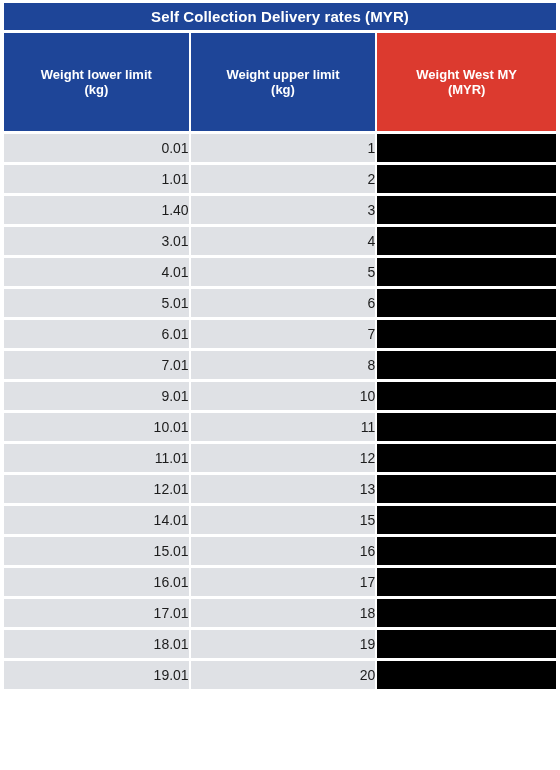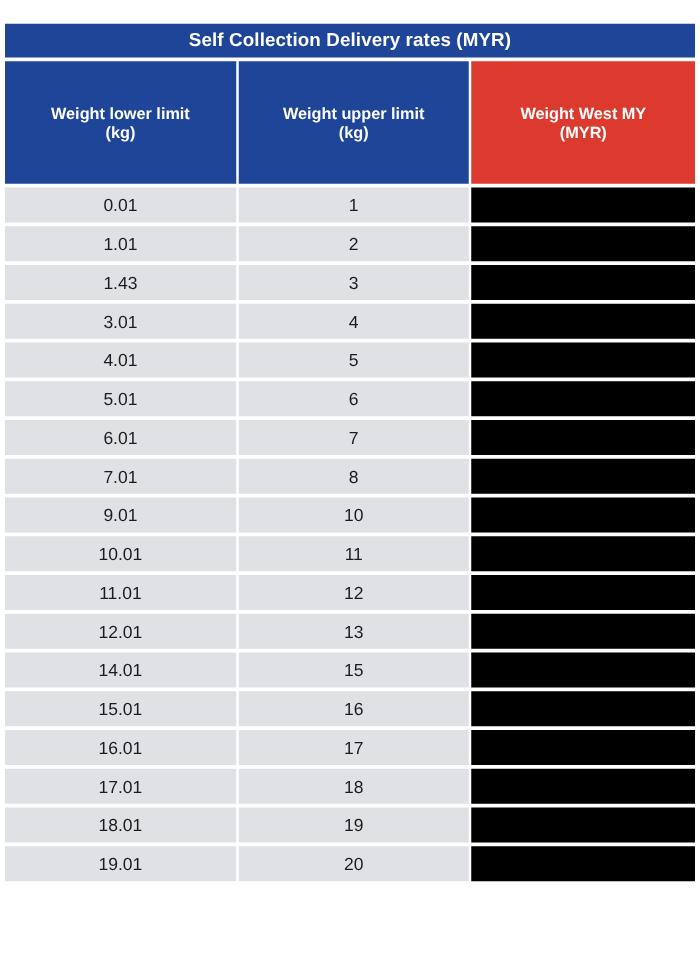--- a/index.html
+++ b/index.html
@@ -10,21 +10,21 @@
   body {
     width: 560px;
     height: 770px;
     overflow: hidden;
     font-family: "Liberation Sans", sans-serif;
     -webkit-font-smoothing: antialiased;
   }
 
   .rate-table {
     width: 556px;
-    margin: 16px 0 0 2px;
+    margin: 0 0 0 2px;
     border-collapse: separate;
     border-spacing: 2px 3px;
     table-layout: fixed;
   }
 
   .rate-table td {
     padding: 0;
     margin: 0;
     vertical-align: middle;
     text-align: center;
@@ -53,20 +53,21 @@
   .head-blue { background: #1e4598; }
   .head-red  { background: #dc3a2f; }
 
   
   .data-row td {
     height: 16px;
     font-size: 14px;
     font-weight: normal;
     color: #1c1c1c;
     line-height: 28px;
+    text-align: right;
   }
   .cell-value {
     background: #dfe1e5;
   }
   .cell-redacted {
     background: #000000;
     color: transparent;
   }
 
   
@@ -105,21 +106,21 @@
         <td class="cell-value">0.01</td>
         <td class="cell-value">1</td>
         <td class="cell-redacted"></td>
       </tr>
       <tr class="data-row">
         <td class="cell-value">1.01</td>
         <td class="cell-value">2</td>
         <td class="cell-redacted"></td>
       </tr>
       <tr class="data-row">
-        <td class="cell-value">1.43</td>
+        <td class="cell-value">1.40</td>
         <td class="cell-value">3</td>
         <td class="cell-redacted"></td>
       </tr>
       <tr class="data-row">
         <td class="cell-value">3.01</td>
         <td class="cell-value">4</td>
         <td class="cell-redacted"></td>
       </tr>
       <tr class="data-row">
         <td class="cell-value">4.01</td>

